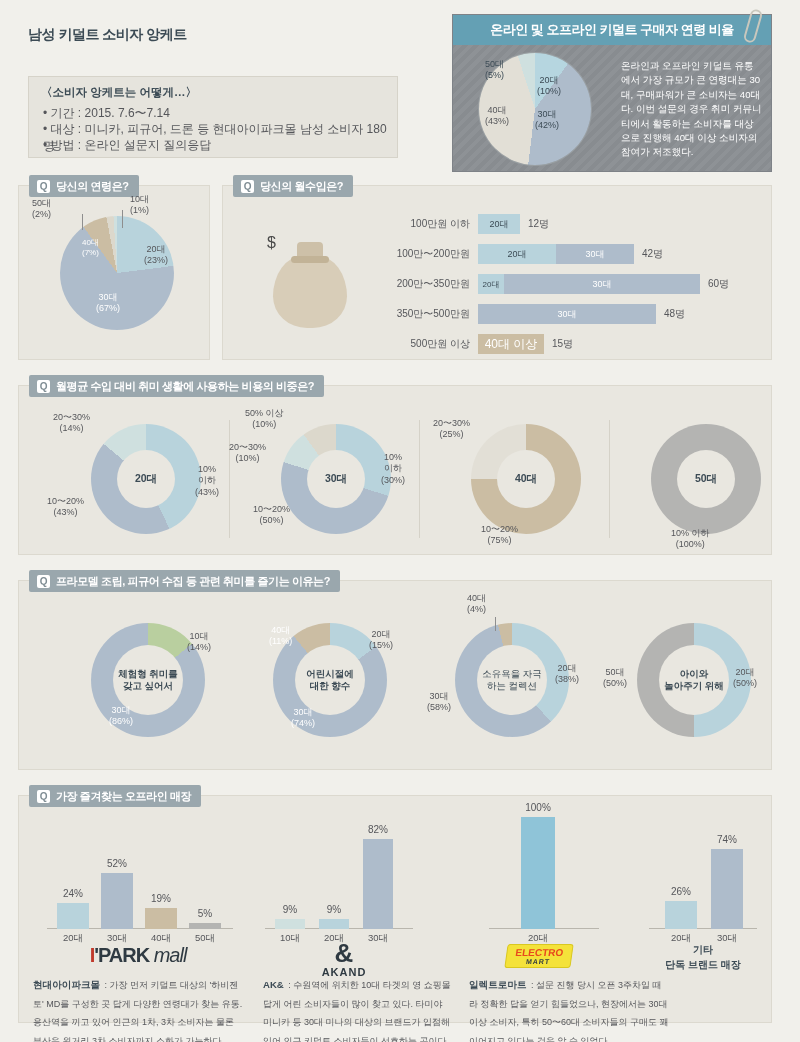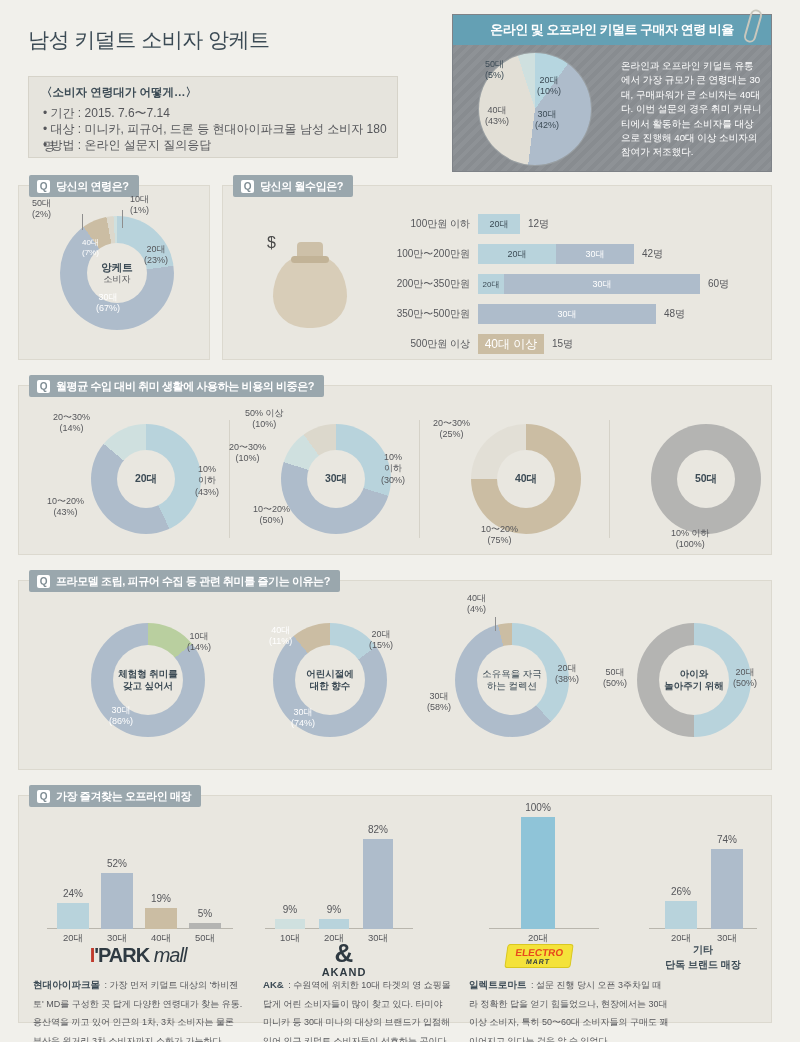--- a/index.html
+++ b/index.html
@@ -10,21 +10,21 @@
     font-family: "Liberation Sans", sans-serif;
     color: #4a4a4a;
     position: relative;
     overflow: hidden;
   }
   .page { position:absolute; inset:0; }
 
   
   .main-title {
     position:absolute; left:28px; top:26px;
-    font-size:21px; font-weight:normal; color:#3c4b55;
+    font-size:14px; font-weight:bold; color:#3c4b55;
     letter-spacing:-0.5px;
   }
   .intro-box {
     position:absolute; left:28px; top:76px; width:370px; height:82px;
     background:#e6e4dd; border:1px solid #d6d3c9;
   }
   .intro-head {
     position:absolute; left:12px; top:8px; font-size:11.5px; font-weight:bold; color:#3c4b55;
   }
   .intro-line { position:absolute; left:14px; font-size:12px; color:#55565a; }
@@ -134,21 +134,21 @@
   .etc-label { font-size:10px; color:#3c4b55; line-height:1.5; font-weight:bold; text-align:center; }
 </style>
 </head>
 <body>
 
 <div class="page">
 
   <div class="main-title">남성 키덜트 소비자 앙케트</div>
 
   <div class="intro-box">
-    <div class="intro-head">〈소비자 연령대가 어떻게…〉</div>
+    <div class="intro-head">〈소비자 앙케트는 어떻게…〉</div>
     <div class="intro-line l1">• 기간 : 2015. 7.6〜7.14</div>
     <div class="intro-line l2">• 대상 : 미니카, 피규어, 드론 등 현대아이파크몰 남성 소비자 180명</div>
     <div class="intro-line l3">• 방법 : 온라인 설문지 질의응답</div>
   </div>
 
   <div class="panel-tr">
     <div class="panel-tr-title">온라인 및 오프라인 키덜트 구매자 연령 비율</div>
     <div class="clip"></div>
     <div class="panel-tr-text">온라인과 오프라인 키덜트 유통에서 가장 규모가 큰 연령대는 30대, 구매파워가 큰 소비자는 40대다. 이번 설문의 경우 취미 커뮤니티에서 활동하는 소비자를 대상으로 진행해 40대 이상 소비자의 참여가 저조했다.</div>
 
@@ -173,24 +173,20 @@
       <span>당신의 연령은?</span>
     </div>
 
     <div class="donut" style="position:absolute;left:41px;top:30px;width:114px;height:114px;
            background: conic-gradient(from 0deg,
              #b8d3dc 0 82.8deg,
              #aebccb 82.8deg 324deg,
              #cbbda3 324deg 349.2deg,
              #dcd8cc 349.2deg 356.4deg,
              #cfe0df 356.4deg 360deg);">
-      <div class="hole" style="width:60px;height:60px;">
-        <span class="hole-t1">앙케트</span>
-        <span class="hole-t2">소비자</span>
-      </div>
       <div class="lbl" style="left:84px; top:28px;">20대<br>(23%)</div>
       <div class="lbl" style="left:36px; top:76px; color:#ffffff;">30대<br>(67%)</div>
       <div class="lbl" style="left:22px; top:22px; color:#fff; font-size:8px;">40대<br>(7%)</div>
       <div class="lbl" style="left:-28px; top:-18px;">50대<br>(2%)</div>
       <div class="lbl" style="left:70px; top:-22px;">10대<br>(1%)</div>
       <div class="leader" style="left:22px; top:-2px; width:1px; height:16px;"></div>
       <div class="leader" style="left:62px; top:-6px; width:1px; height:18px;"></div>
     </div>
   </div>
 

